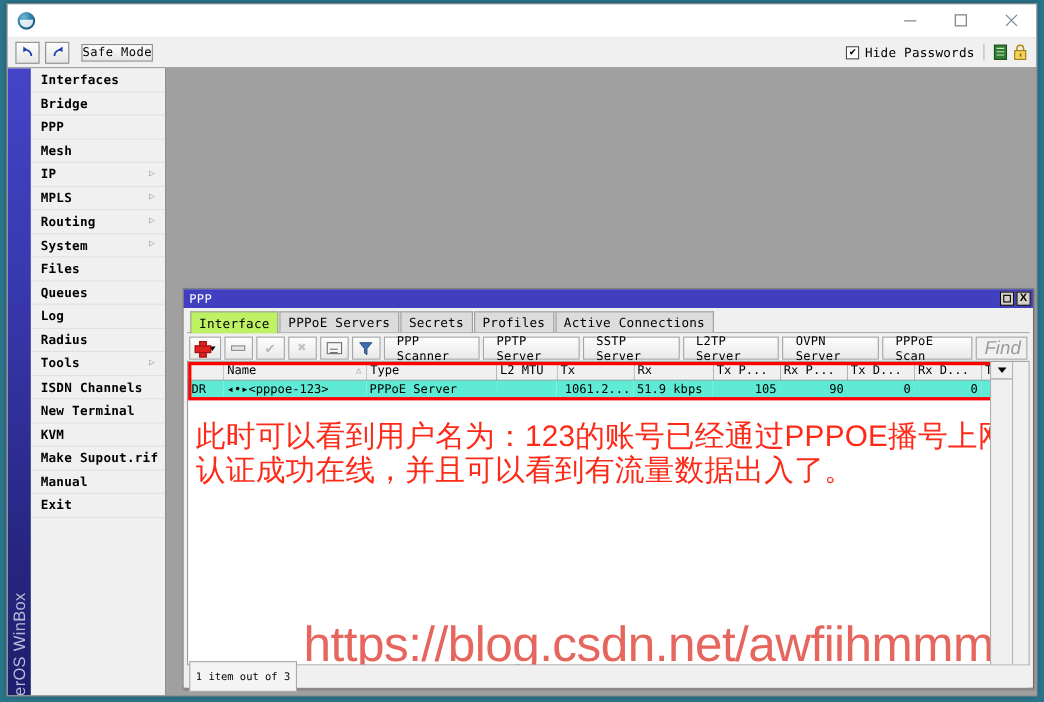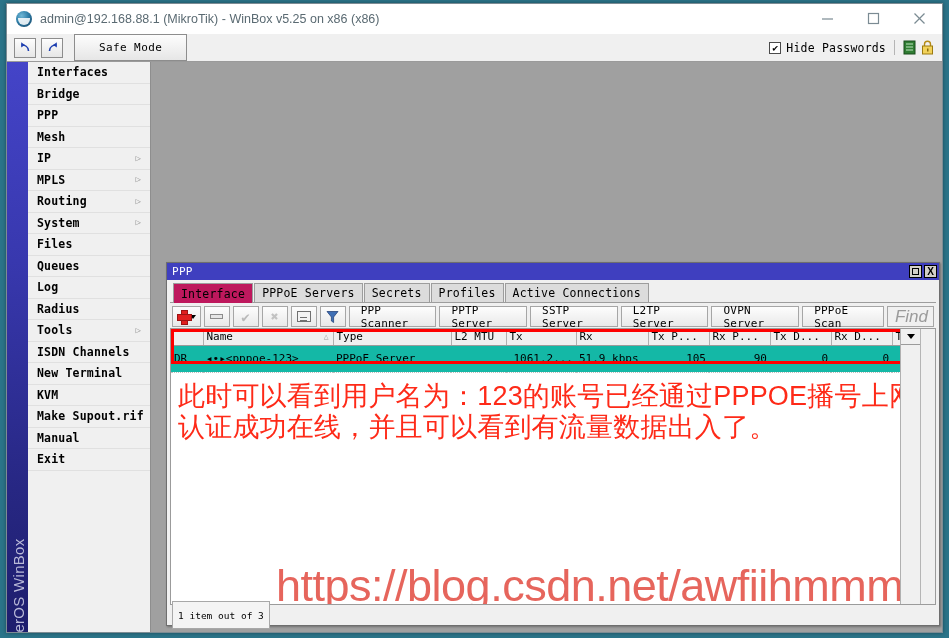--- a/index.html
+++ b/index.html
@@ -90,25 +90,25 @@
     width: 22px; height: 20px;
     border: 1px solid #8d8d8d;
     background: linear-gradient(#fdfdfd,#e6e6e6);
     margin-right: 5px;
     display: flex; align-items: center; justify-content: center;
     color: #1e3fb0;
     font-size: 13px;
     line-height: 1;
   }
   #safe-mode {
-    height: 27px;
+    height: 16px;
     border: 1px solid #8d8d8d;
     background: linear-gradient(#fdfdfd,#e6e6e6);
     margin-left: 6px;
-    padding: 0 24px;
+    padding: 0 0;
     display: flex; align-items: center;
     font-family: "DejaVu Sans Mono", monospace;
     font-size: 11px;
     color: #000;
     letter-spacing: .4px;
   }
   #hide-pass-wrap {
     margin-left: auto;
     display: flex;
     align-items: center;
@@ -271,21 +271,21 @@
     font-family: "DejaVu Sans Mono", monospace;
     font-size: 11.5px;
     color: #000;
     background: #dcdcdc;
     border: 1px solid #9d9d9d;
     border-bottom: none;
     margin-right: 1px;
     letter-spacing: .2px;
   }
   .tab.active {
-    background: #be185d;
+    background: #bef264;
     height: 20px;
     border-color: #9d9d9d;
     position: relative;
     z-index: 2;
     margin-bottom: -1px;
   }
 
   
   #ppp-toolbar {
     height: 25px;
@@ -382,26 +382,26 @@
     border-bottom: 1px solid #9b9b9b;
     height: 16px;
     font-weight: normal;
     text-align: left;
     padding: 0 3px;
     color: #000;
     white-space: nowrap;
     position: relative;
   }
   table.grid td {
-    height: 27px;
+    height: 16px;
     padding: 0 3px;
     color: #000;
     white-space: nowrap;
     border-bottom: 1px dotted #bdbdbd;
-    background: #14b8a6;
+    background: #5eead4;
   }
   table.grid td.r { text-align: right; }
   .sort-mark {
     position: absolute;
     right: 4px; top: 3px;
     font-size: 8px;
     color: #9a9a9a;
   }
   #drop-col {
     width: 20px;
@@ -489,21 +489,20 @@
 </style>
 </head>
 <body>
 
 <div id="root">
 
   <div id="app-window">
 
     <div id="titlebar">
       <div id="app-icon"></div>
-      <div id="title-text">admin@192.168.88.1 (MikroTik) - WinBox v5.25 on x86 (x86)</div>
       <div id="win-controls">
         <div class="wbtn">
           <svg width="13" height="13" viewBox="0 0 13 13">
               <line x1="1" y1="7" x2="12" y2="7" stroke="#7b8b93" stroke-width="1.2"></line>
             </svg>
         </div>
         <div class="wbtn">
           <svg width="13" height="13" viewBox="0 0 13 13">
               <rect x="1.5" y="1.5" width="10" height="10" fill="none" stroke="#7b8b93" stroke-width="1.2"></rect>
             </svg>

